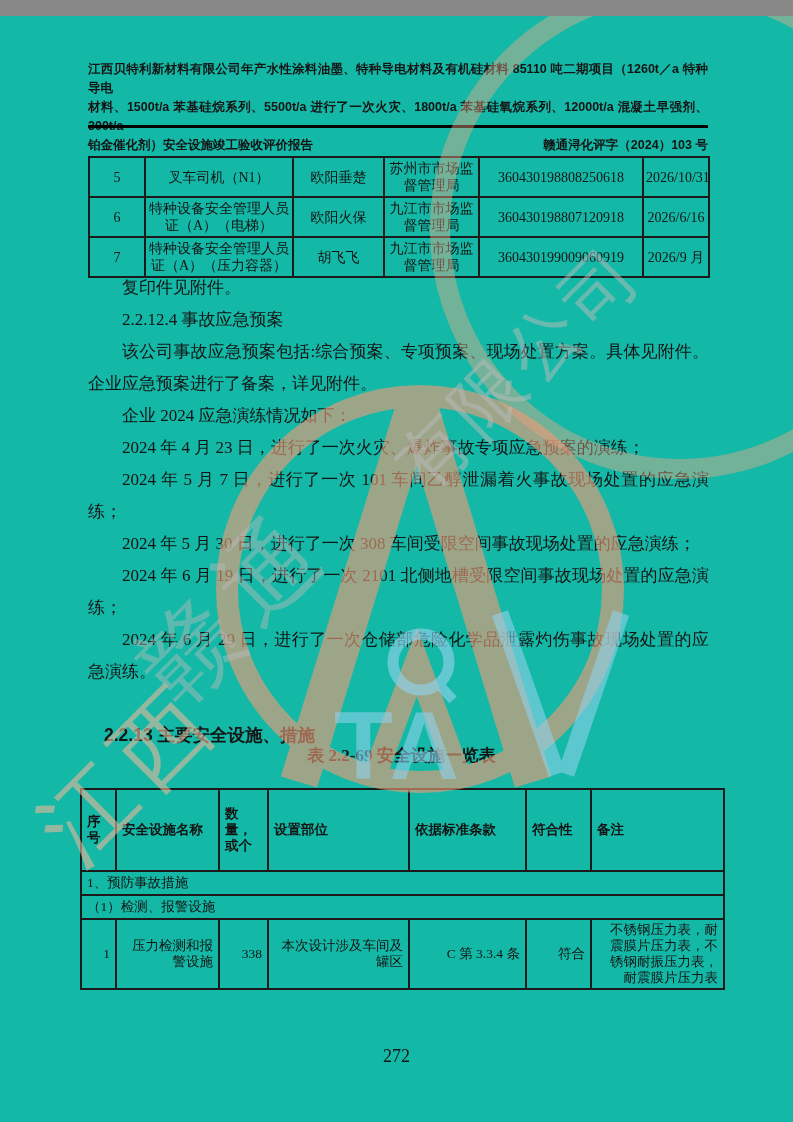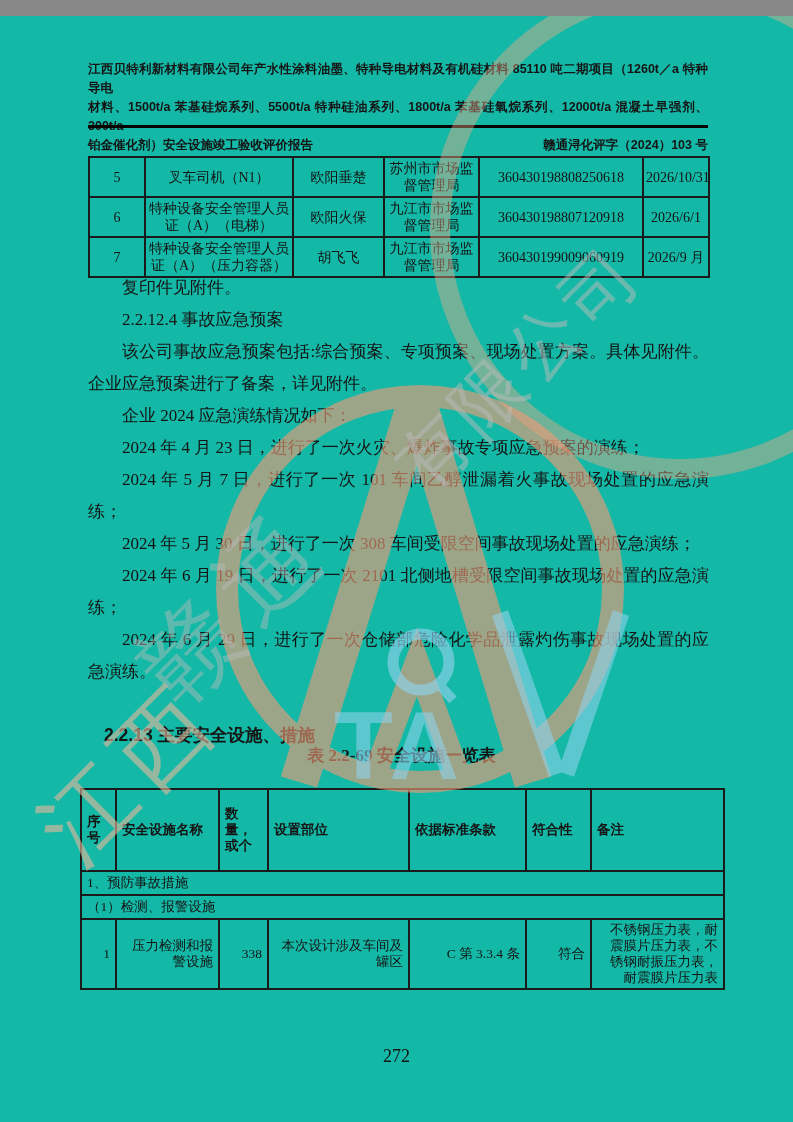--- a/index.html
+++ b/index.html
@@ -69,21 +69,21 @@
 </style>
 </head>
 <body>
 
 <div class="page">
 
   <div class="content">
 
     <div class="doc-header">
       <div>江西贝特利新材料有限公司年产水性涂料油墨、特种导电材料及有机硅材料 85110 吨二期项目（1260t／a 特种导电</div>
-      <div>材料、1500t/a 苯基硅烷系列、5500t/a 特种硅油系列、1800t/a 苯基硅氧烷系列、12000t/a 混凝土早强剂、300t/a</div>
+      <div>材料、1500t/a 苯基硅烷系列、5500t/a 进行了一次火灾、1800t/a 苯基硅氧烷系列、12000t/a 混凝土早强剂、300t/a</div>
       <div class="l3">
         <span>铂金催化剂）安全设施竣工验收评价报告</span>
         <span>赣通浔化评字（2024）103 号</span>
       </div>
     </div>
     <div class="header-rule"></div>
 
     <table class="cert-table">
       <colgroup>
           <col style="width:56px">
@@ -101,21 +101,21 @@
           <td>苏州市市场监督管理局</td>
           <td>360430198808250618</td>
           <td>2026/10/31</td>
         </tr>
         <tr>
           <td>6</td>
           <td>特种设备安全管理人员证（A）（电梯）</td>
           <td>欧阳火保</td>
           <td>九江市市场监督管理局</td>
           <td>360430198807120918</td>
-          <td>2026/6/1</td>
+          <td>2026/6/16</td>
         </tr>
         <tr>
           <td>7</td>
           <td>特种设备安全管理人员证（A）（压力容器）</td>
           <td>胡飞飞</td>
           <td>九江市市场监督管理局</td>
           <td>360430199009060919</td>
           <td>2026/9 月</td>
         </tr>
       </tbody>

